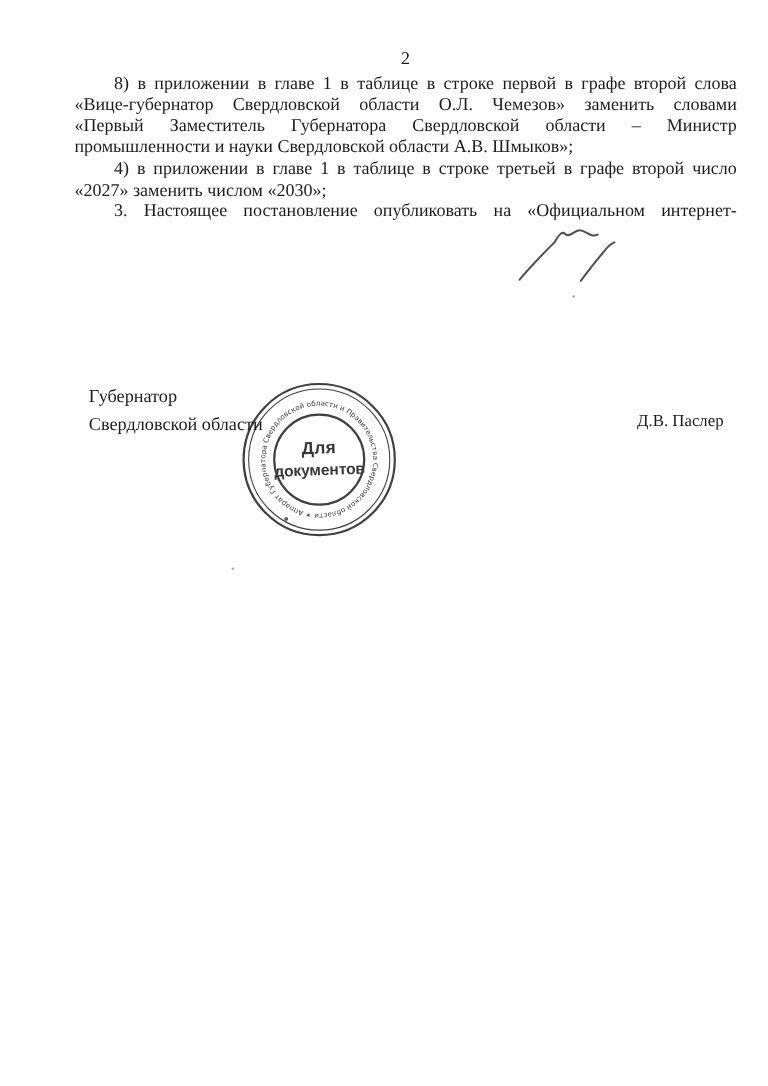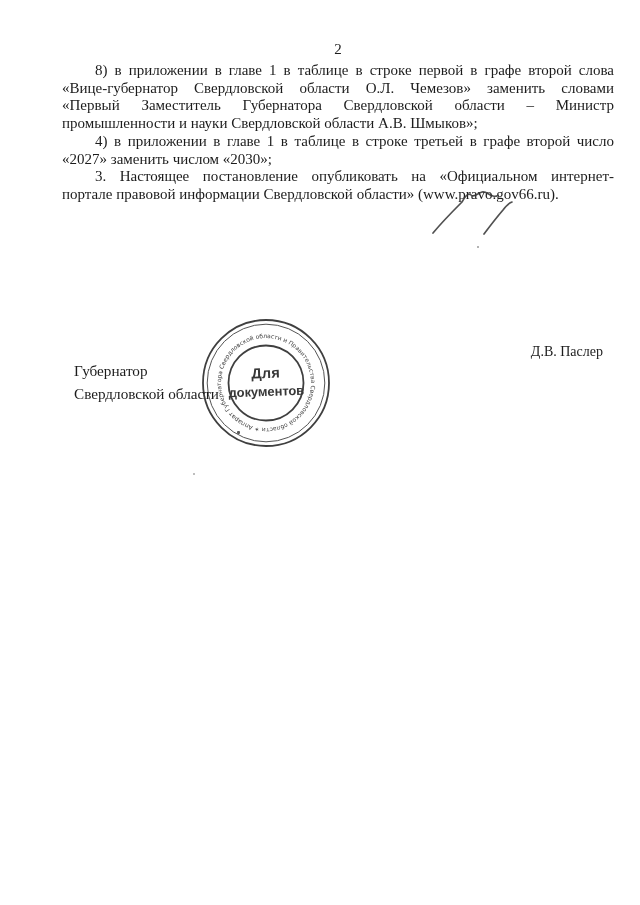--- a/index.html
+++ b/index.html
@@ -43,21 +43,20 @@
   }
   .body-text .line.indent {
     text-indent: 33px;
   }
   .signature-title {
     position: absolute;
     top: 320px;
     left: 74px;
     font-size: 15.2px;
     line-height: 22.5px;
-    margin-top: 40px;
   }
   .signature-name {
     position: absolute;
     top: 343px;
     right: 37px;
     font-size: 14px;
     line-height: 18px;
   }
   .stamp {
     position: absolute;
@@ -110,21 +109,20 @@
   <div class="page-number">2</div>
 
   <div class="body-text">
     <div class="line indent justify">8) в приложении в главе 1 в таблице в строке первой в графе второй слова</div>
     <div class="line justify">«Вице-губернатор Свердловской области О.Л. Чемезов» заменить словами</div>
     <div class="line justify">«Первый Заместитель Губернатора Свердловской области – Министр</div>
     <div class="line">промышленности и науки Свердловской области А.В. Шмыков»;</div>
     <div class="line indent justify">4) в приложении в главе 1 в таблице в строке третьей в графе второй число</div>
     <div class="line">«2027» заменить числом «2030»;</div>
     <div class="line indent justify">3. Настоящее постановление опубликовать на «Официальном интернет-</div>
-    <div class="line">портале правовой информации Свердловской области» (www.pravo.gov66.ru).</div>
   </div>
 
   <div class="signature-title">
     <div>Губернатор</div>
     <div>Свердловской области</div>
   </div>
 
   <div class="signature-name">Д.В. Паслер</div>
 
   <svg class="stamp" viewBox="-75 -75 150 150" aria-hidden="true">

